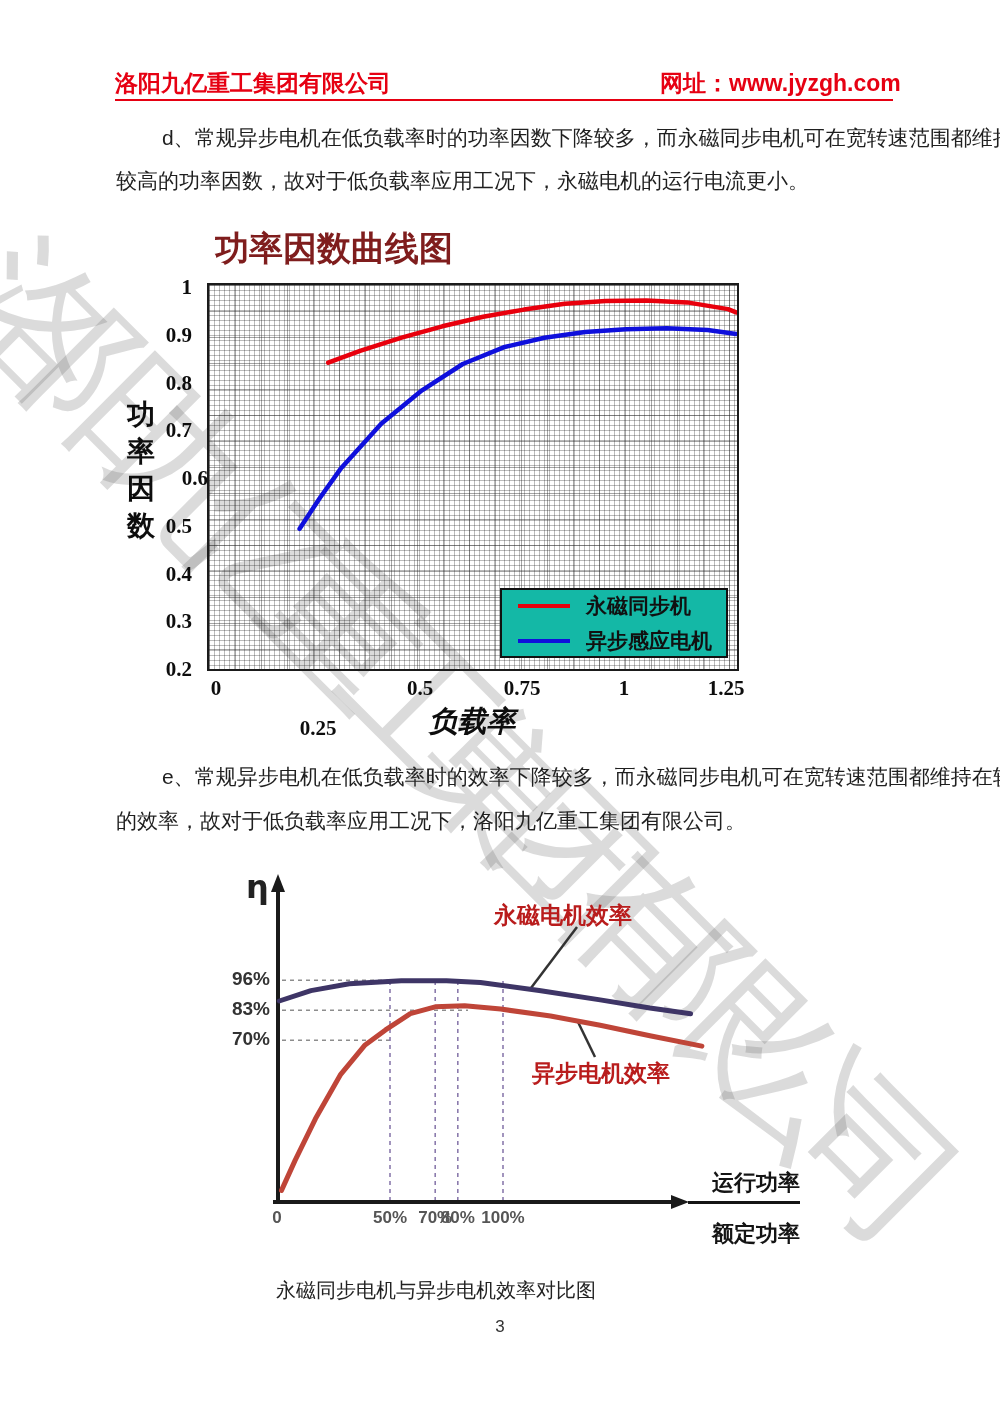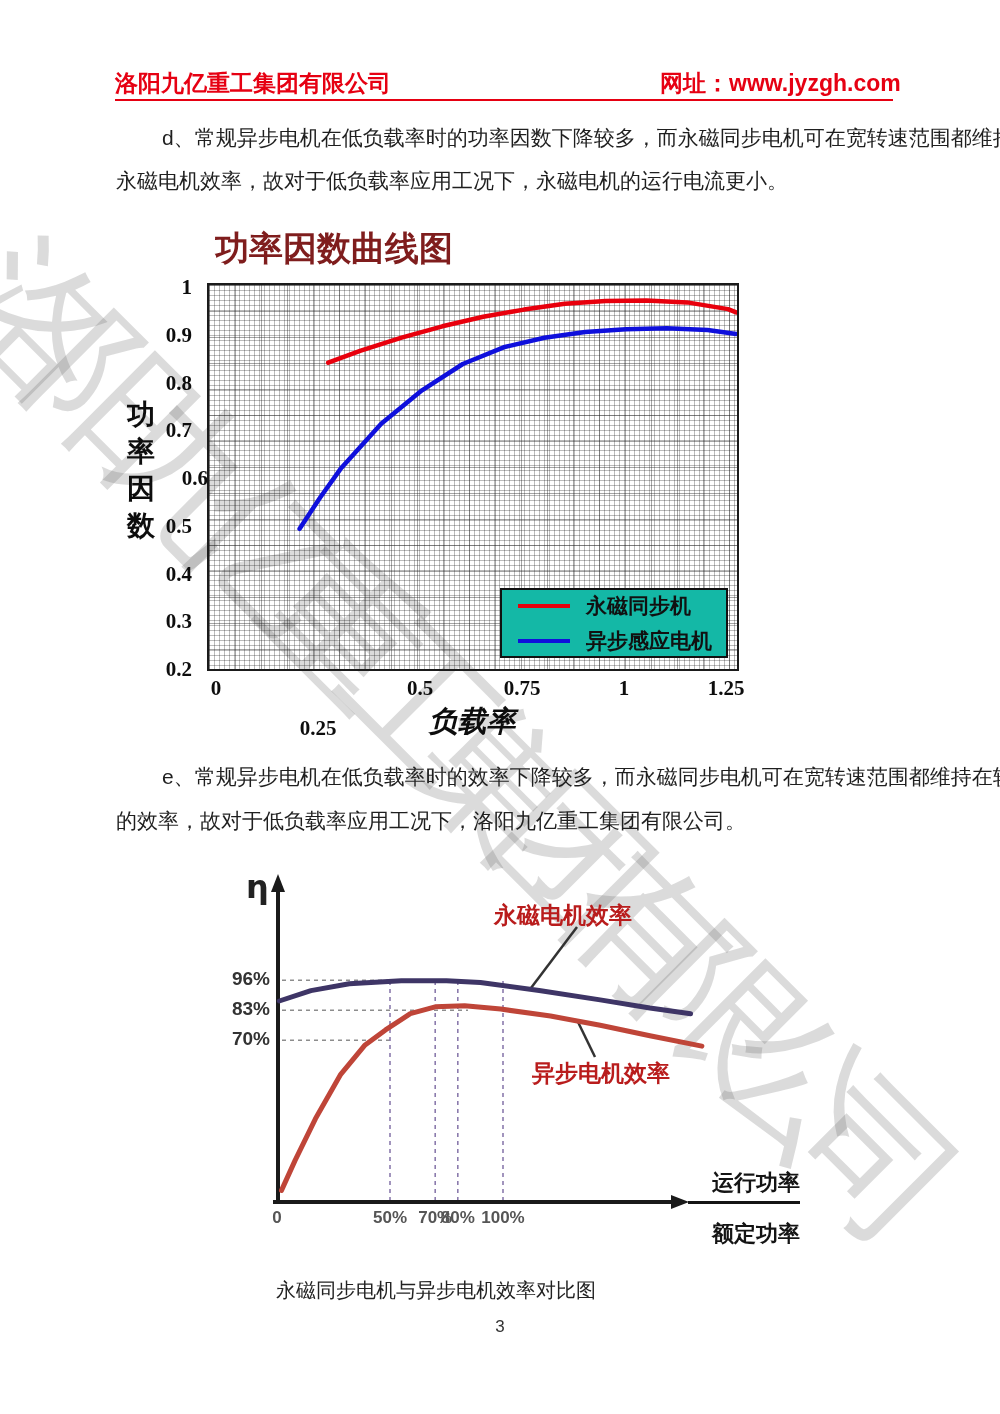--- a/index.html
+++ b/index.html
@@ -45,21 +45,21 @@
 
   <div class="watermark">洛阳九亿重工集团有限公司</div>
 
   <div class="content">
 
     <span class="abs hdr" style="left:115px;top:68px;">洛阳九亿重工集团有限公司</span>
     <span class="abs hdr" style="left:660px;top:68px;">网址：www.jyzgh.com</span>
     <div class="hdr-rule"></div>
 
     <div class="abs bodyline" style="left:162px;top:124px;">d、常规异步电机在低负载率时的功率因数下降较多，而永磁同步电机可在宽转速范围都维持在</div>
-    <div class="abs bodyline" style="left:116px;top:167px;">永磁电机效率，故对于低负载率应用工况下，永磁电机的运行电流更小。</div>
+    <div class="abs bodyline" style="left:116px;top:167px;">较高的功率因数，故对于低负载率应用工况下，永磁电机的运行电流更小。</div>
 
     <div class="abs c1-title" style="left:215px;top:226px;width:520px;">功率因数曲线图</div>
     <div class="abs c1-ylabel" style="left:124px;top:396px;">功率因数</div>
 
     <div class="abs c1-plot" style="left:207px;top:283px;width:528px;height:384px;">
       <svg id="c1-svg" width="528" height="384" viewBox="0 0 528 384">
           <polyline points="119.2,77.6 151.8,65.6 192.6,52.7 233.4,41.3 274.2,31.7 315.0,24.6 355.8,18.8 396.6,16.0 437.4,15.5 478.2,17.4 519.0,24.1 527.2,27.4" fill="none" stroke="#e8000d" stroke-width="4.5" stroke-linecap="round" stroke-linejoin="round"></polyline>
           <polyline points="90.6,243.8 111.0,212.7 131.4,184.1 172.2,138.7 213.0,105.3 253.8,79.0 294.6,62.3 335.4,52.7 376.2,47.0 417.0,44.2 457.8,43.2 498.6,45.1 527.2,48.9" fill="none" stroke="#0f10dc" stroke-width="4.5" stroke-linecap="round" stroke-linejoin="round"></polyline>
         </svg>
     </div>

